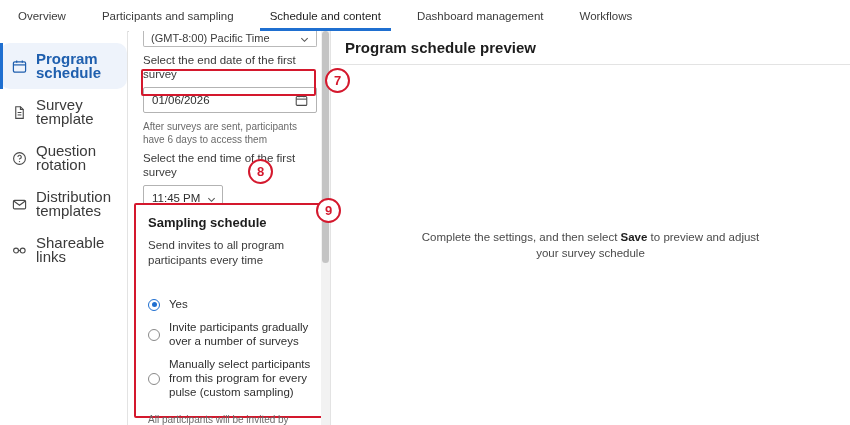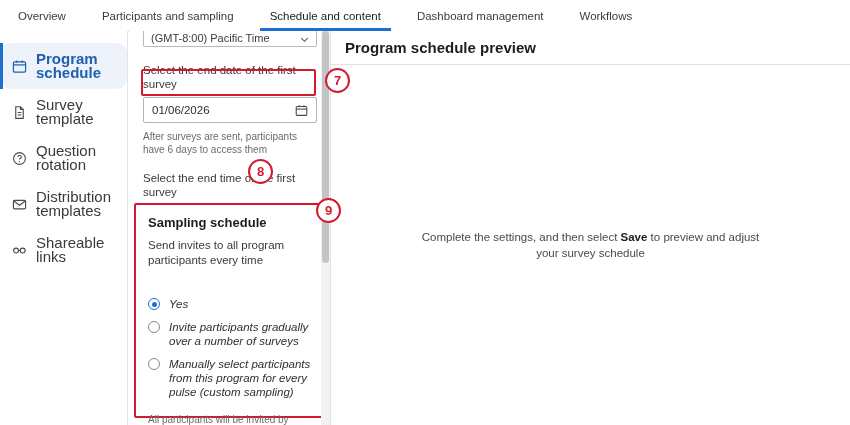--- a/index.html
+++ b/index.html
@@ -125,21 +125,21 @@
     font-size: 11px;
     color: #3a3a3a;
     background: #fff;
     overflow: hidden;
     position: relative;
     top: -1px;
   }
   .field-label {
     font-size: 11.5px;
     color: #3a3a3a;
-    margin: 15px 0 6px 0;
+    margin: 5px 0 6px 0;
     line-height: 14px;
   }
   .input-box {
     width: 174px;
     height: 26px;
     border: 1px solid #b3b3b3;
     border-radius: 2px;
     box-sizing: border-box;
     display: flex;
     align-items: center;
@@ -184,25 +184,24 @@
   }
   .sampling-sub {
     font-size: 11.5px;
     color: #3a3a3a;
     line-height: 15px;
     margin-bottom: 29px;
     width: 172px;
   }
   .radio-row {
     display: flex;
-    align-items: flex-start;
+    align-items: center;
     gap: 9px;
     margin-bottom: 9px;
     cursor: pointer;
-    font-style: italic;
   }
   .radio {
     width: 12px; height: 12px;
     border: 1px solid #8a8a8a;
     border-radius: 50%;
     box-sizing: border-box;
     flex: 0 0 12px;
     margin-top: 1px;
     background: #fff;
     position: relative;

